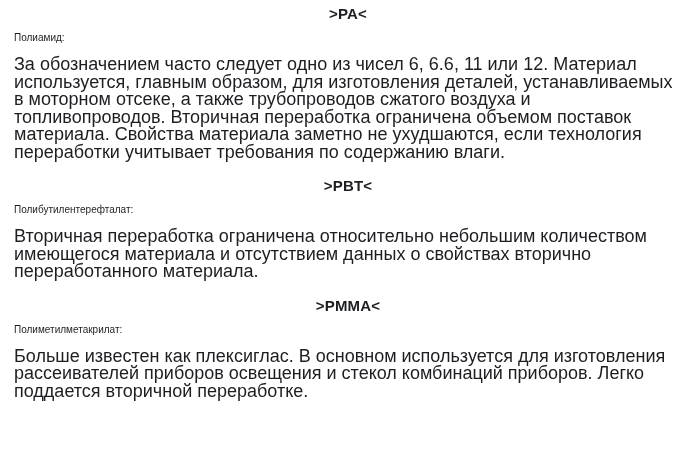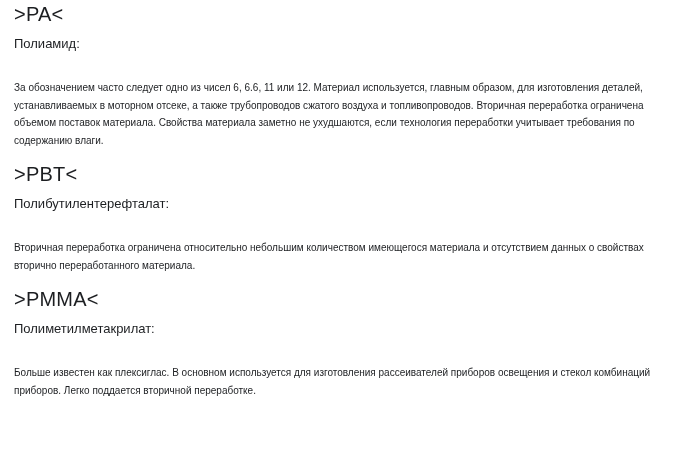--- a/index.html
+++ b/index.html
@@ -16,40 +16,41 @@
     -webkit-font-smoothing: antialiased;
   }
   .page {
     box-sizing: border-box;
     width: 700px;
     height: 454px;
     padding: 5px 18px 8px 14px;
     background: #ffffff;
   }
   .section-code {
-    font-size: 20px;
-    font-weight: 400;
+    font-size: 15px;
+    font-weight: 700;
     line-height: 18px;
     margin: 16px 0 0 0;
     letter-spacing: 0.2px;
+    text-align: center;
   }
   .section:first-child .section-code {
     margin-top: 0;
   }
   .section-name {
-    font-size: 13px;
+    font-size: 10px;
     font-weight: 400;
     line-height: 17px;
-    margin: 12px 0 0 0;
+    margin: 6px 0 0 0;
   }
   .section-body {
-    font-size: 10px;
+    font-size: 18px;
     font-weight: 400;
     line-height: 17.5px;
-    margin: 27px 0 0 0;
+    margin: 10px 0 0 0;
   }
   .redacted-gap {
     display: inline-block;
     width: 38px;
     height: 1px;
   }
 </style>
 </head>
 <body>
 

